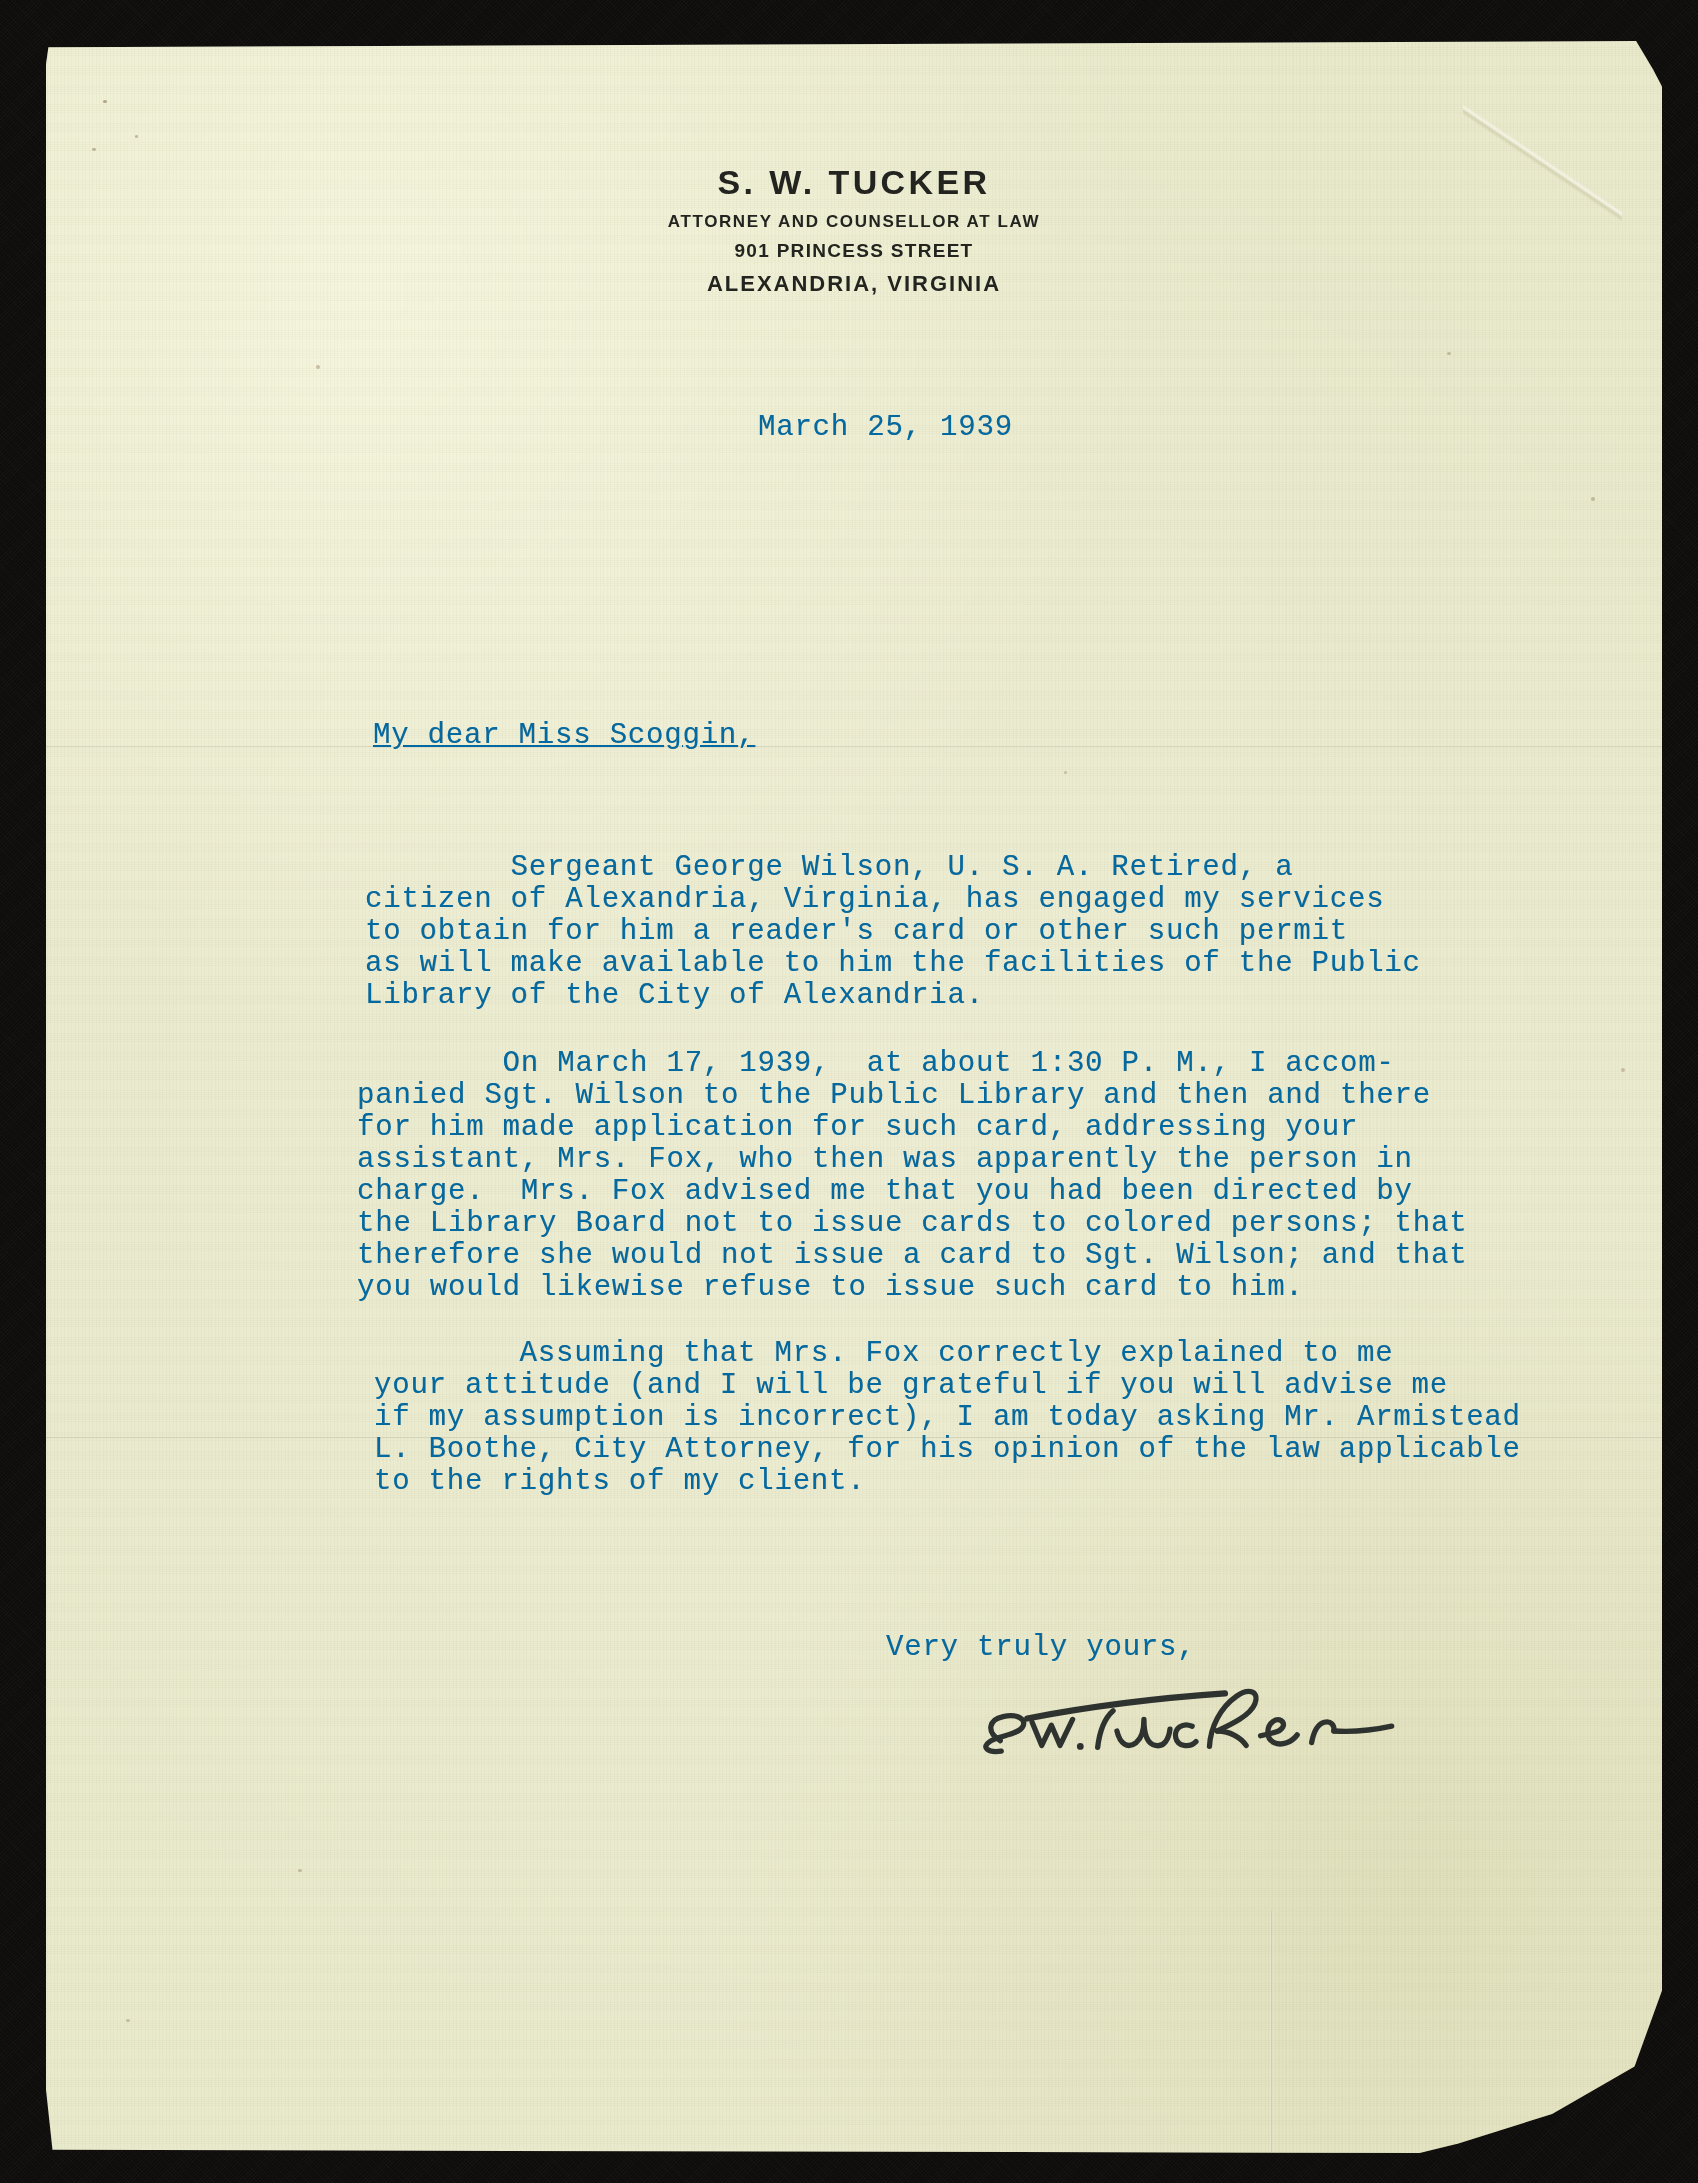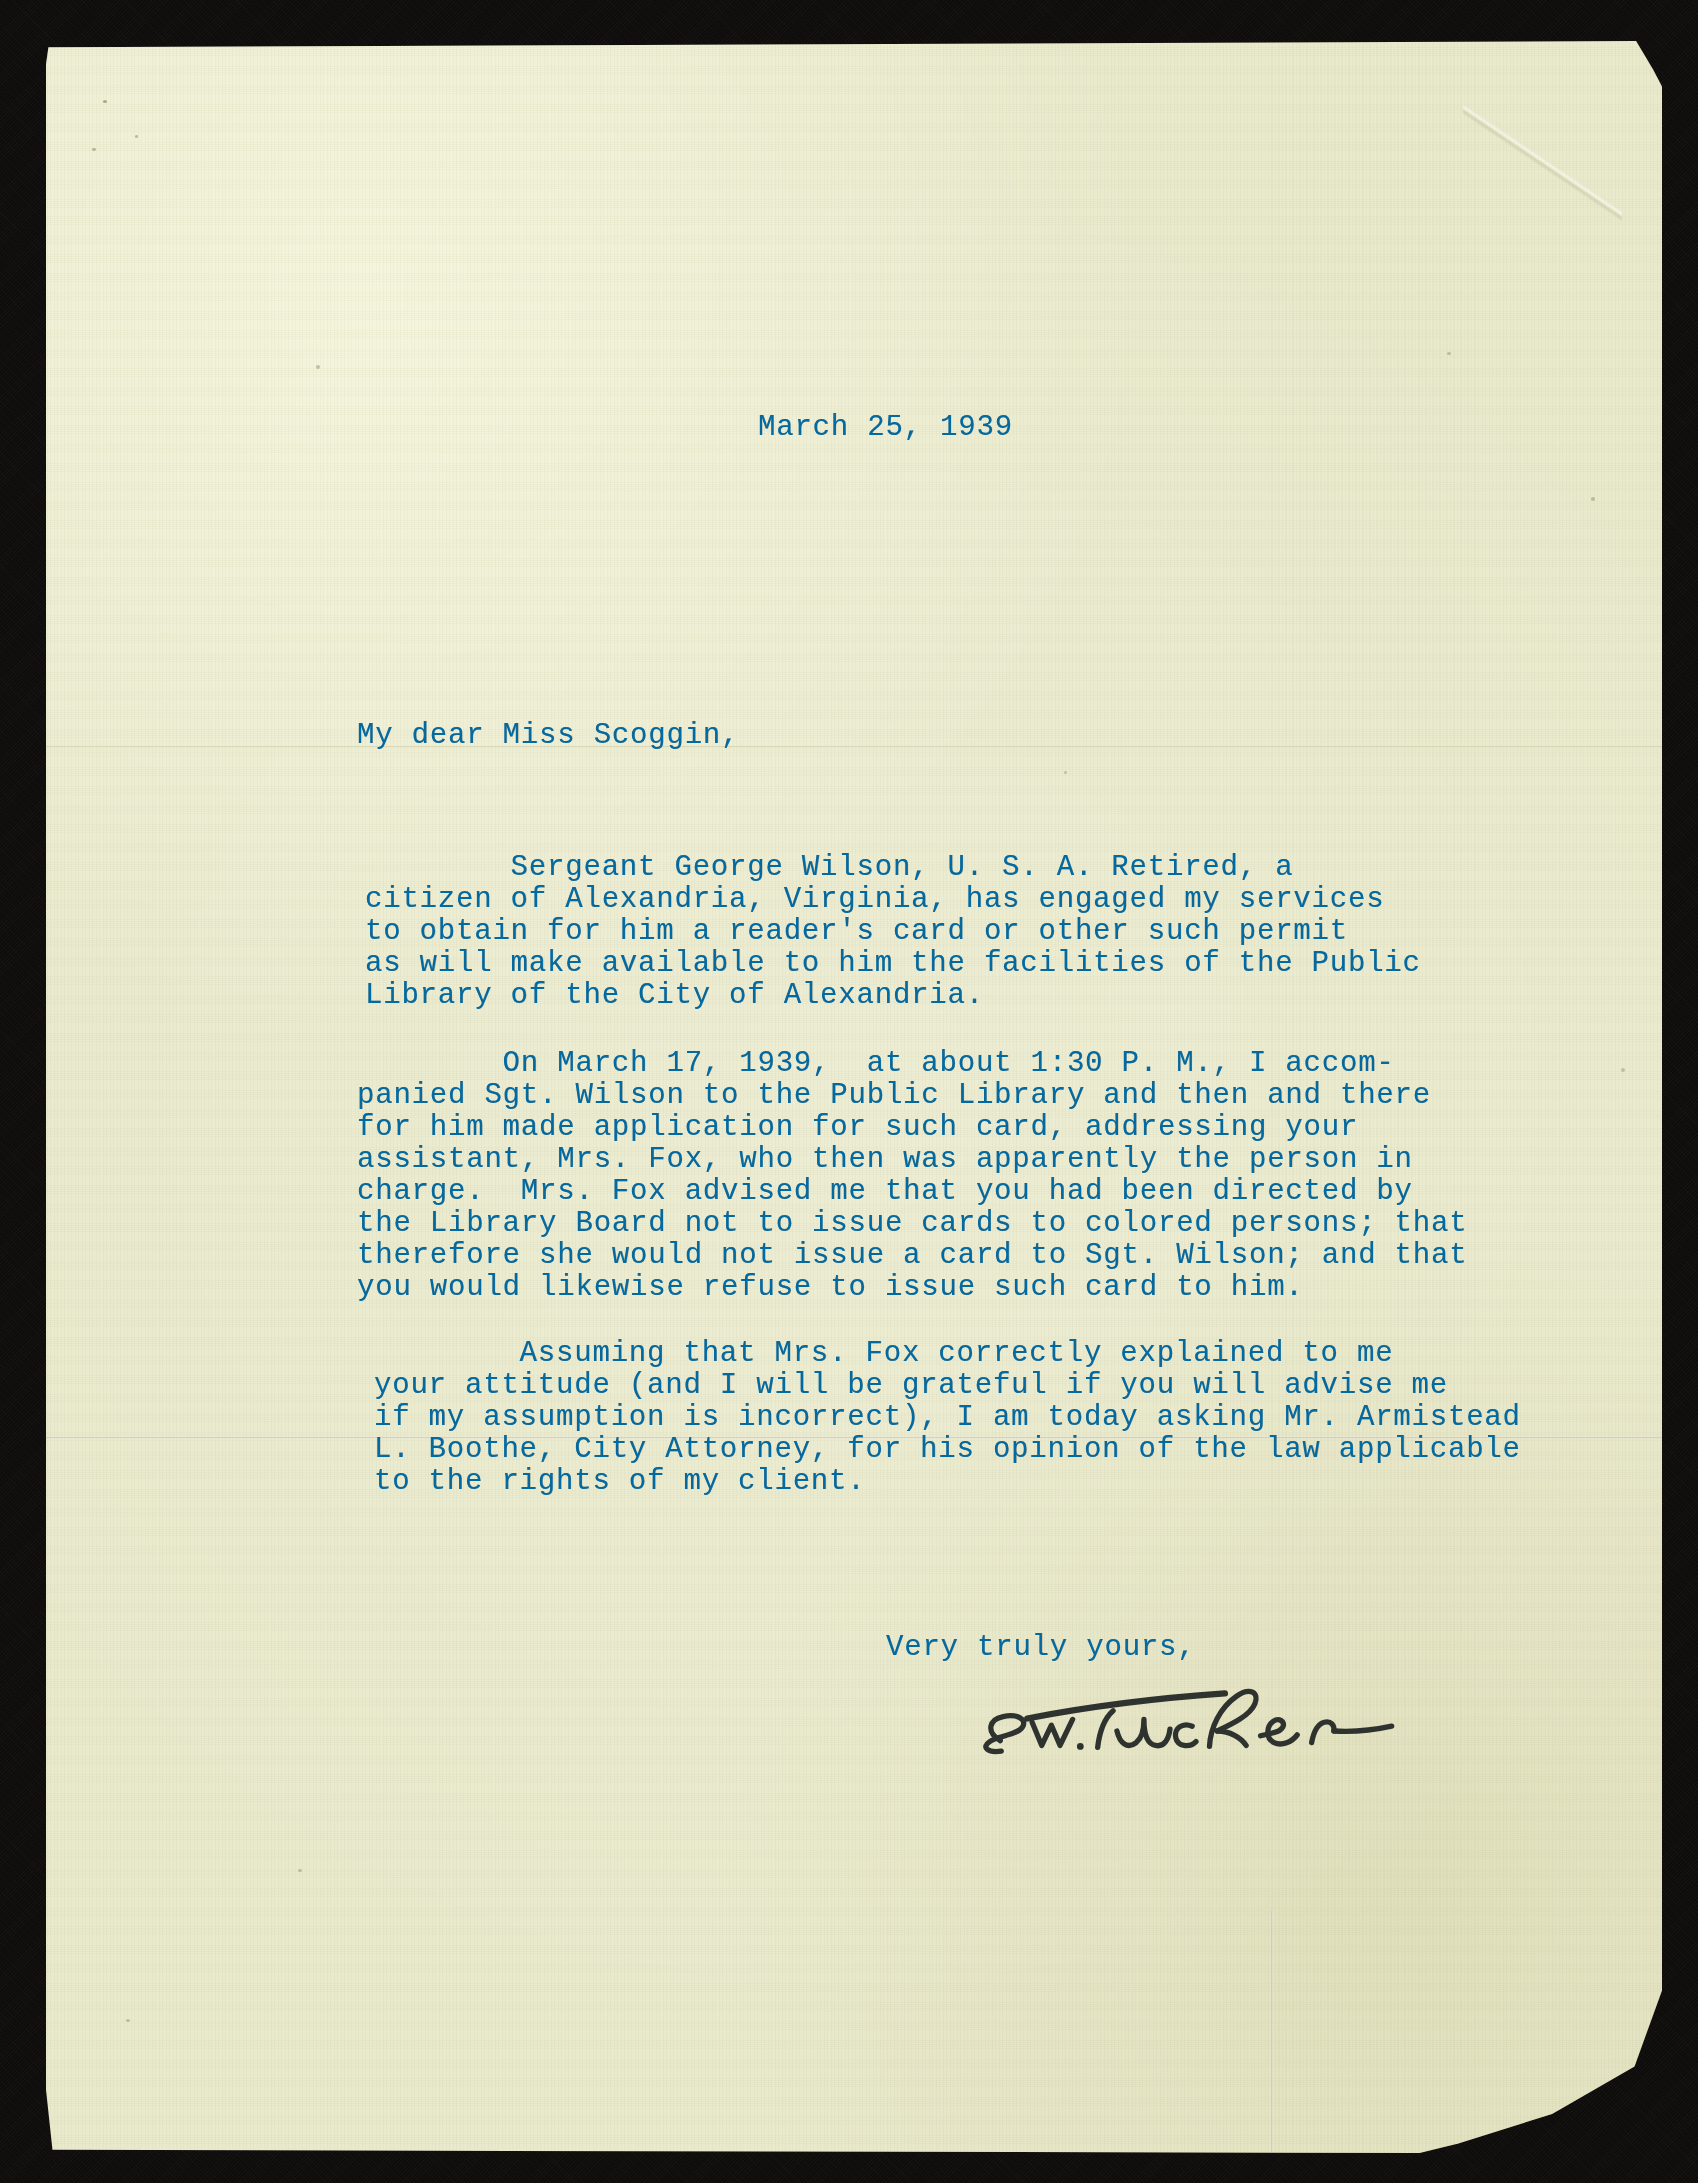--- a/index.html
+++ b/index.html
@@ -177,21 +177,21 @@
     font-family: "Liberation Mono", "DejaVu Sans Mono", monospace;
     font-size: 29px;
     line-height: 32px;
     white-space: pre;
     letter-spacing: 0.8px;
     text-shadow: 0.3px 0.2px 0.2px rgba(60,62,58,0.36);
   }
 
   .date-line   { left: 712px; top: 371px; }
   .inside-addr { left: 311px;  top: 524px; }
-  .salutation  { left: 311px;  top: 679px; }
+  .salutation  { left: 327px;  top: 679px; text-decoration: underline; }
   .body-p1     { left: 311px;  top: 811px; margin-left: 8px; }
   .body-p2     { left: 311px;  top: 1007px; }
   .body-p3     { left: 328px;  top: 1297px; }
   .closing     { left: 840px; top: 1591px; }
 
   .sig-wrap {
     position: absolute;
     left: 882px;
     top: 1605px;
     width: 482px;
@@ -222,20 +222,26 @@
     <div class="speck" style="left:270px;  top:324px;  width:3.9px;  height:4.3px;  background:rgba(116,92,54,0.34);"></div>
     <div class="speck" style="left:1401px; top:311px;  width:3.9px;  height:3.4px;  background:rgba(116,92,54,0.32);"></div>
     <div class="speck" style="left:1545px; top:456px;  width:4.3px;  height:3.9px;  background:rgba(120,94,54,0.34);"></div>
     <div class="speck" style="left:1575px; top:1027px; width:3.9px;  height:3.9px;  background:rgba(116,90,52,0.30);"></div>
     <div class="speck" style="left:252px;  top:1828px; width:4.3px;  height:3.4px;  background:rgba(120,94,54,0.32);"></div>
     <div class="speck" style="left:80px;  top:1978px; width:3.9px;  height:3.4px;  background:rgba(116,90,52,0.30);"></div>
     <div class="speck" style="left:1018px; top:730px; width:3.4px;  height:2.9px;  background:rgba(116,92,54,0.28);"></div>
 
     <div class="content">
 
+      <div class="letterhead">
+        <div class="lh-name">S. W. TUCKER</div>
+        <div class="lh-sub">ATTORNEY AND COUNSELLOR AT LAW</div>
+        <div class="lh-street">901 PRINCESS STREET</div>
+        <div class="lh-city">ALEXANDRIA, VIRGINIA</div>
+      </div>
 
       <div class="typed date-line">March 25, 1939</div>
       <div class="typed salutation">My dear Miss Scoggin,</div>
       <div class="typed body-p1">        Sergeant George Wilson, U. S. A. Retired, a
 citizen of Alexandria, Virginia, has engaged my services
 to obtain for him a reader's card or other such permit
 as will make available to him the facilities of the Public
 Library of the City of Alexandria.</div>
       <div class="typed body-p2">        On March 17, 1939,  at about 1:30 P. M., I accom-
 panied Sgt. Wilson to the Public Library and then and there

